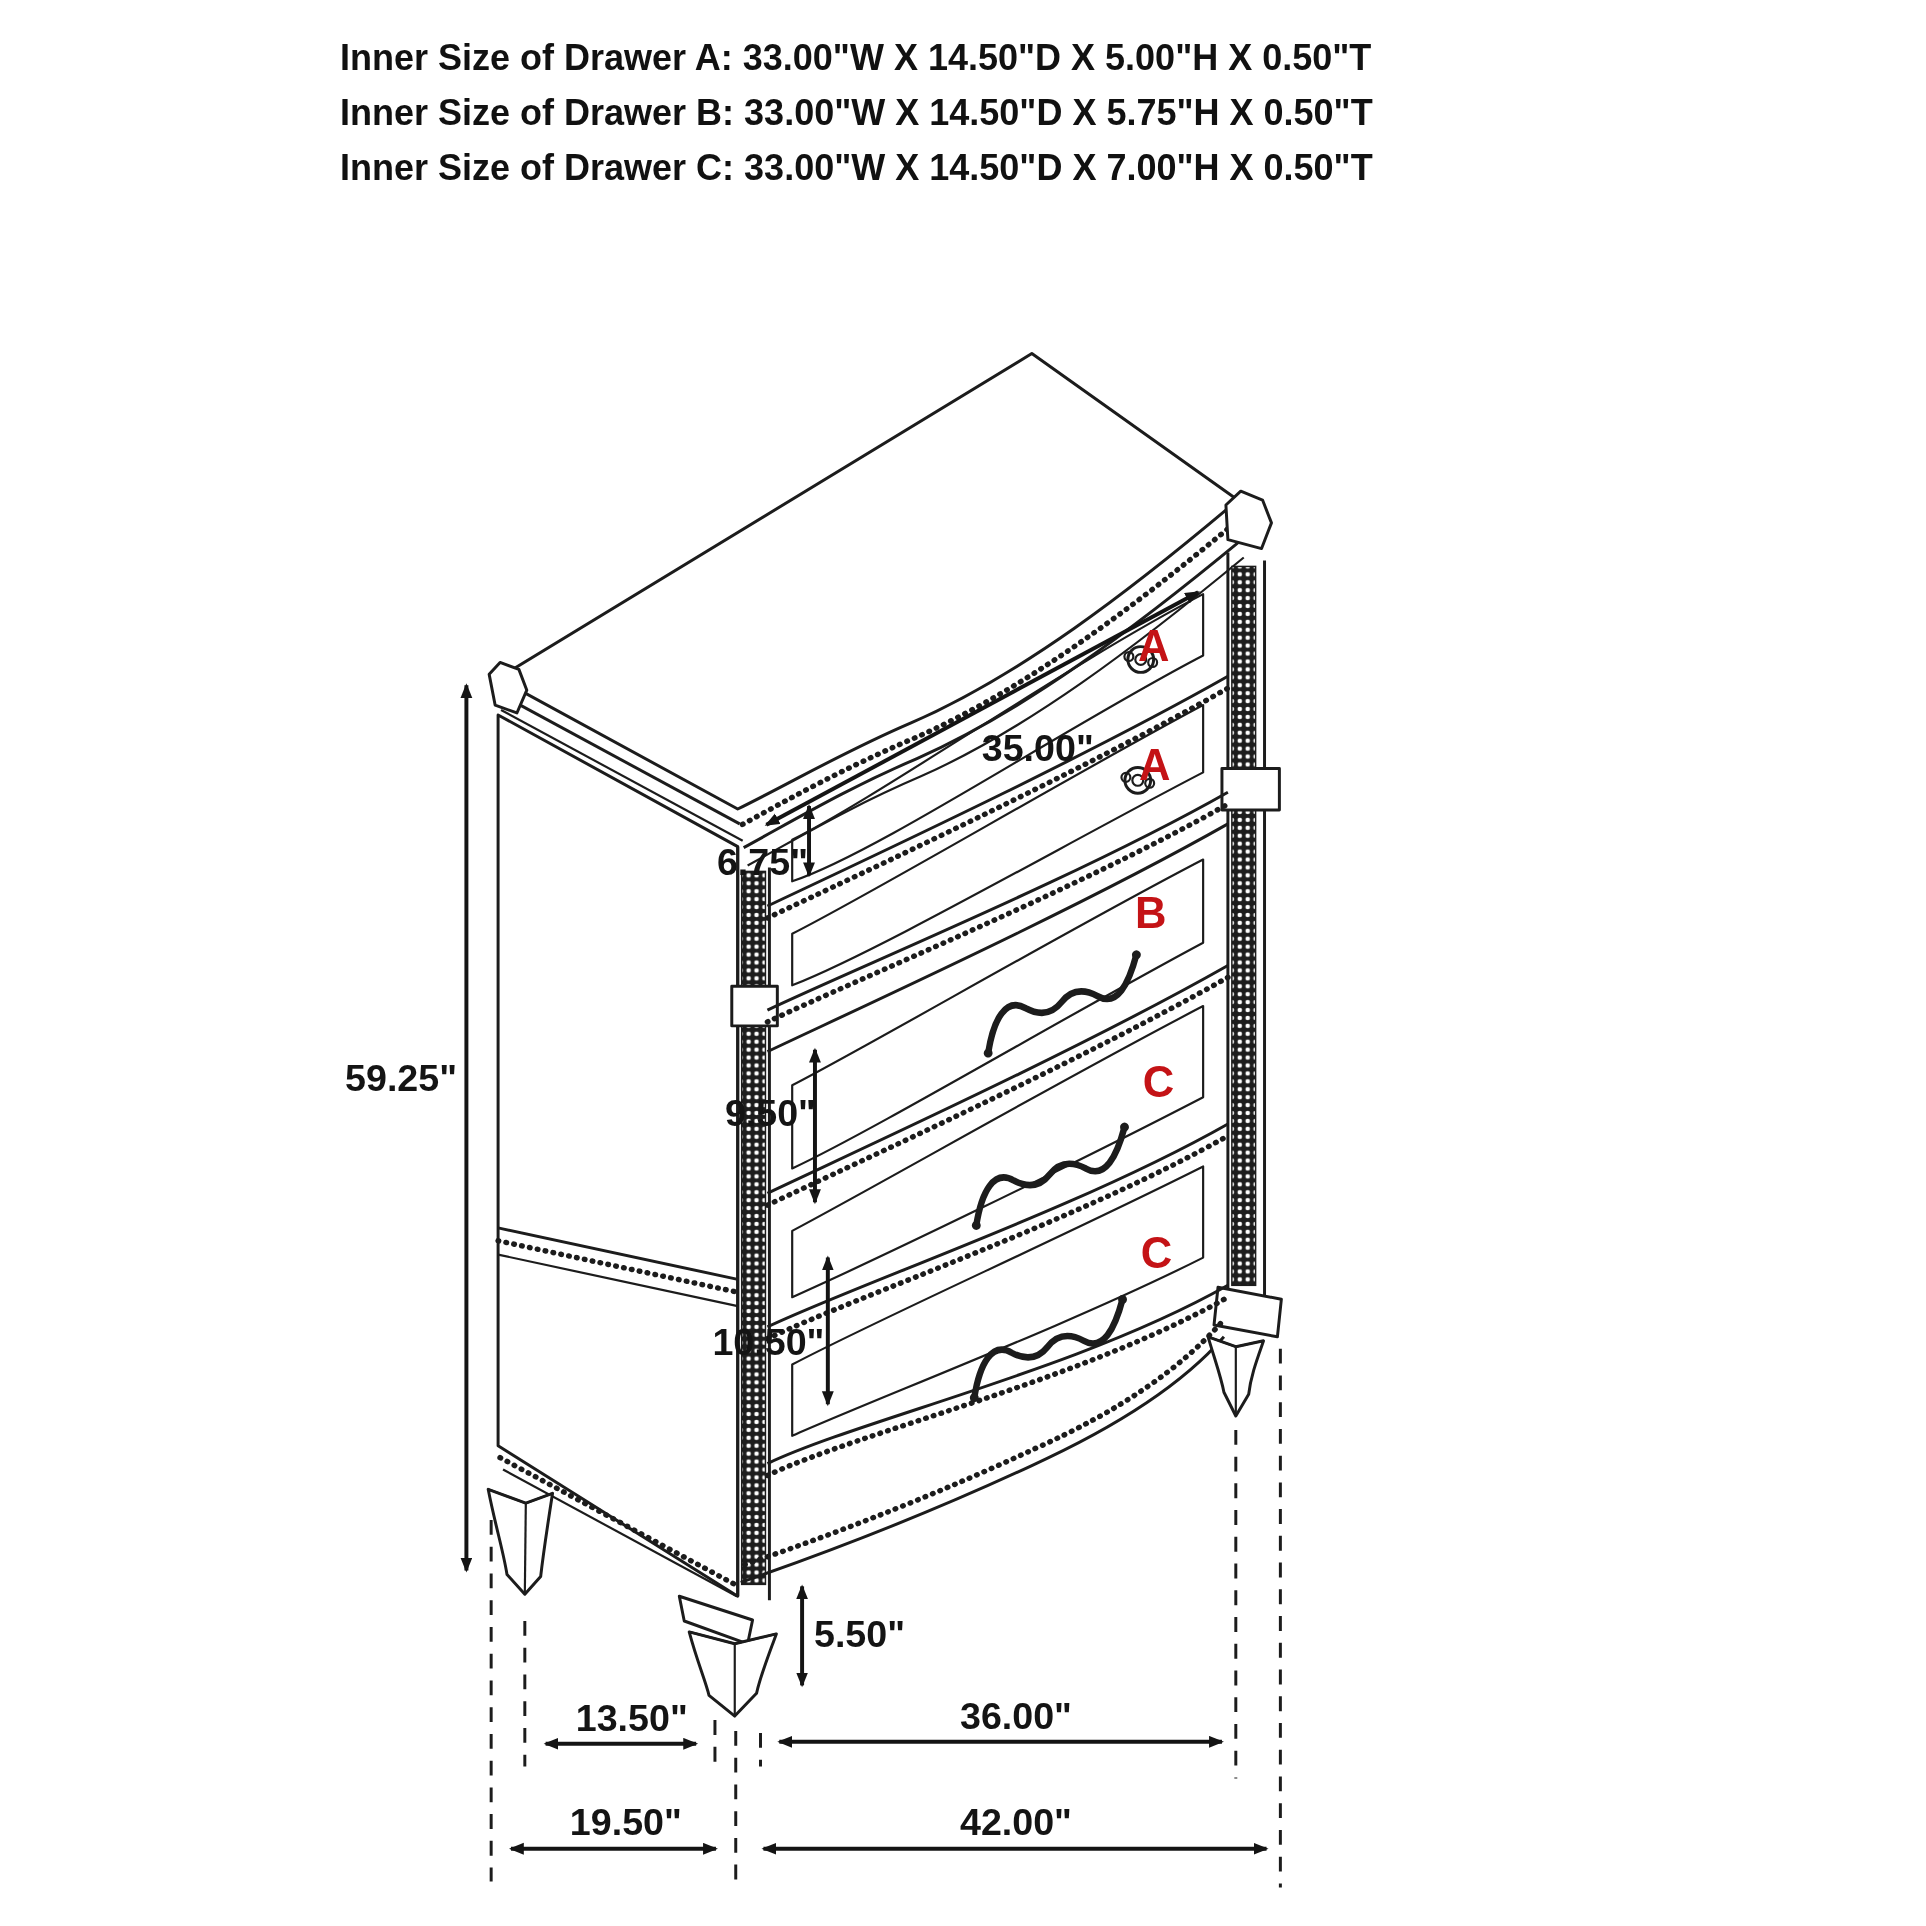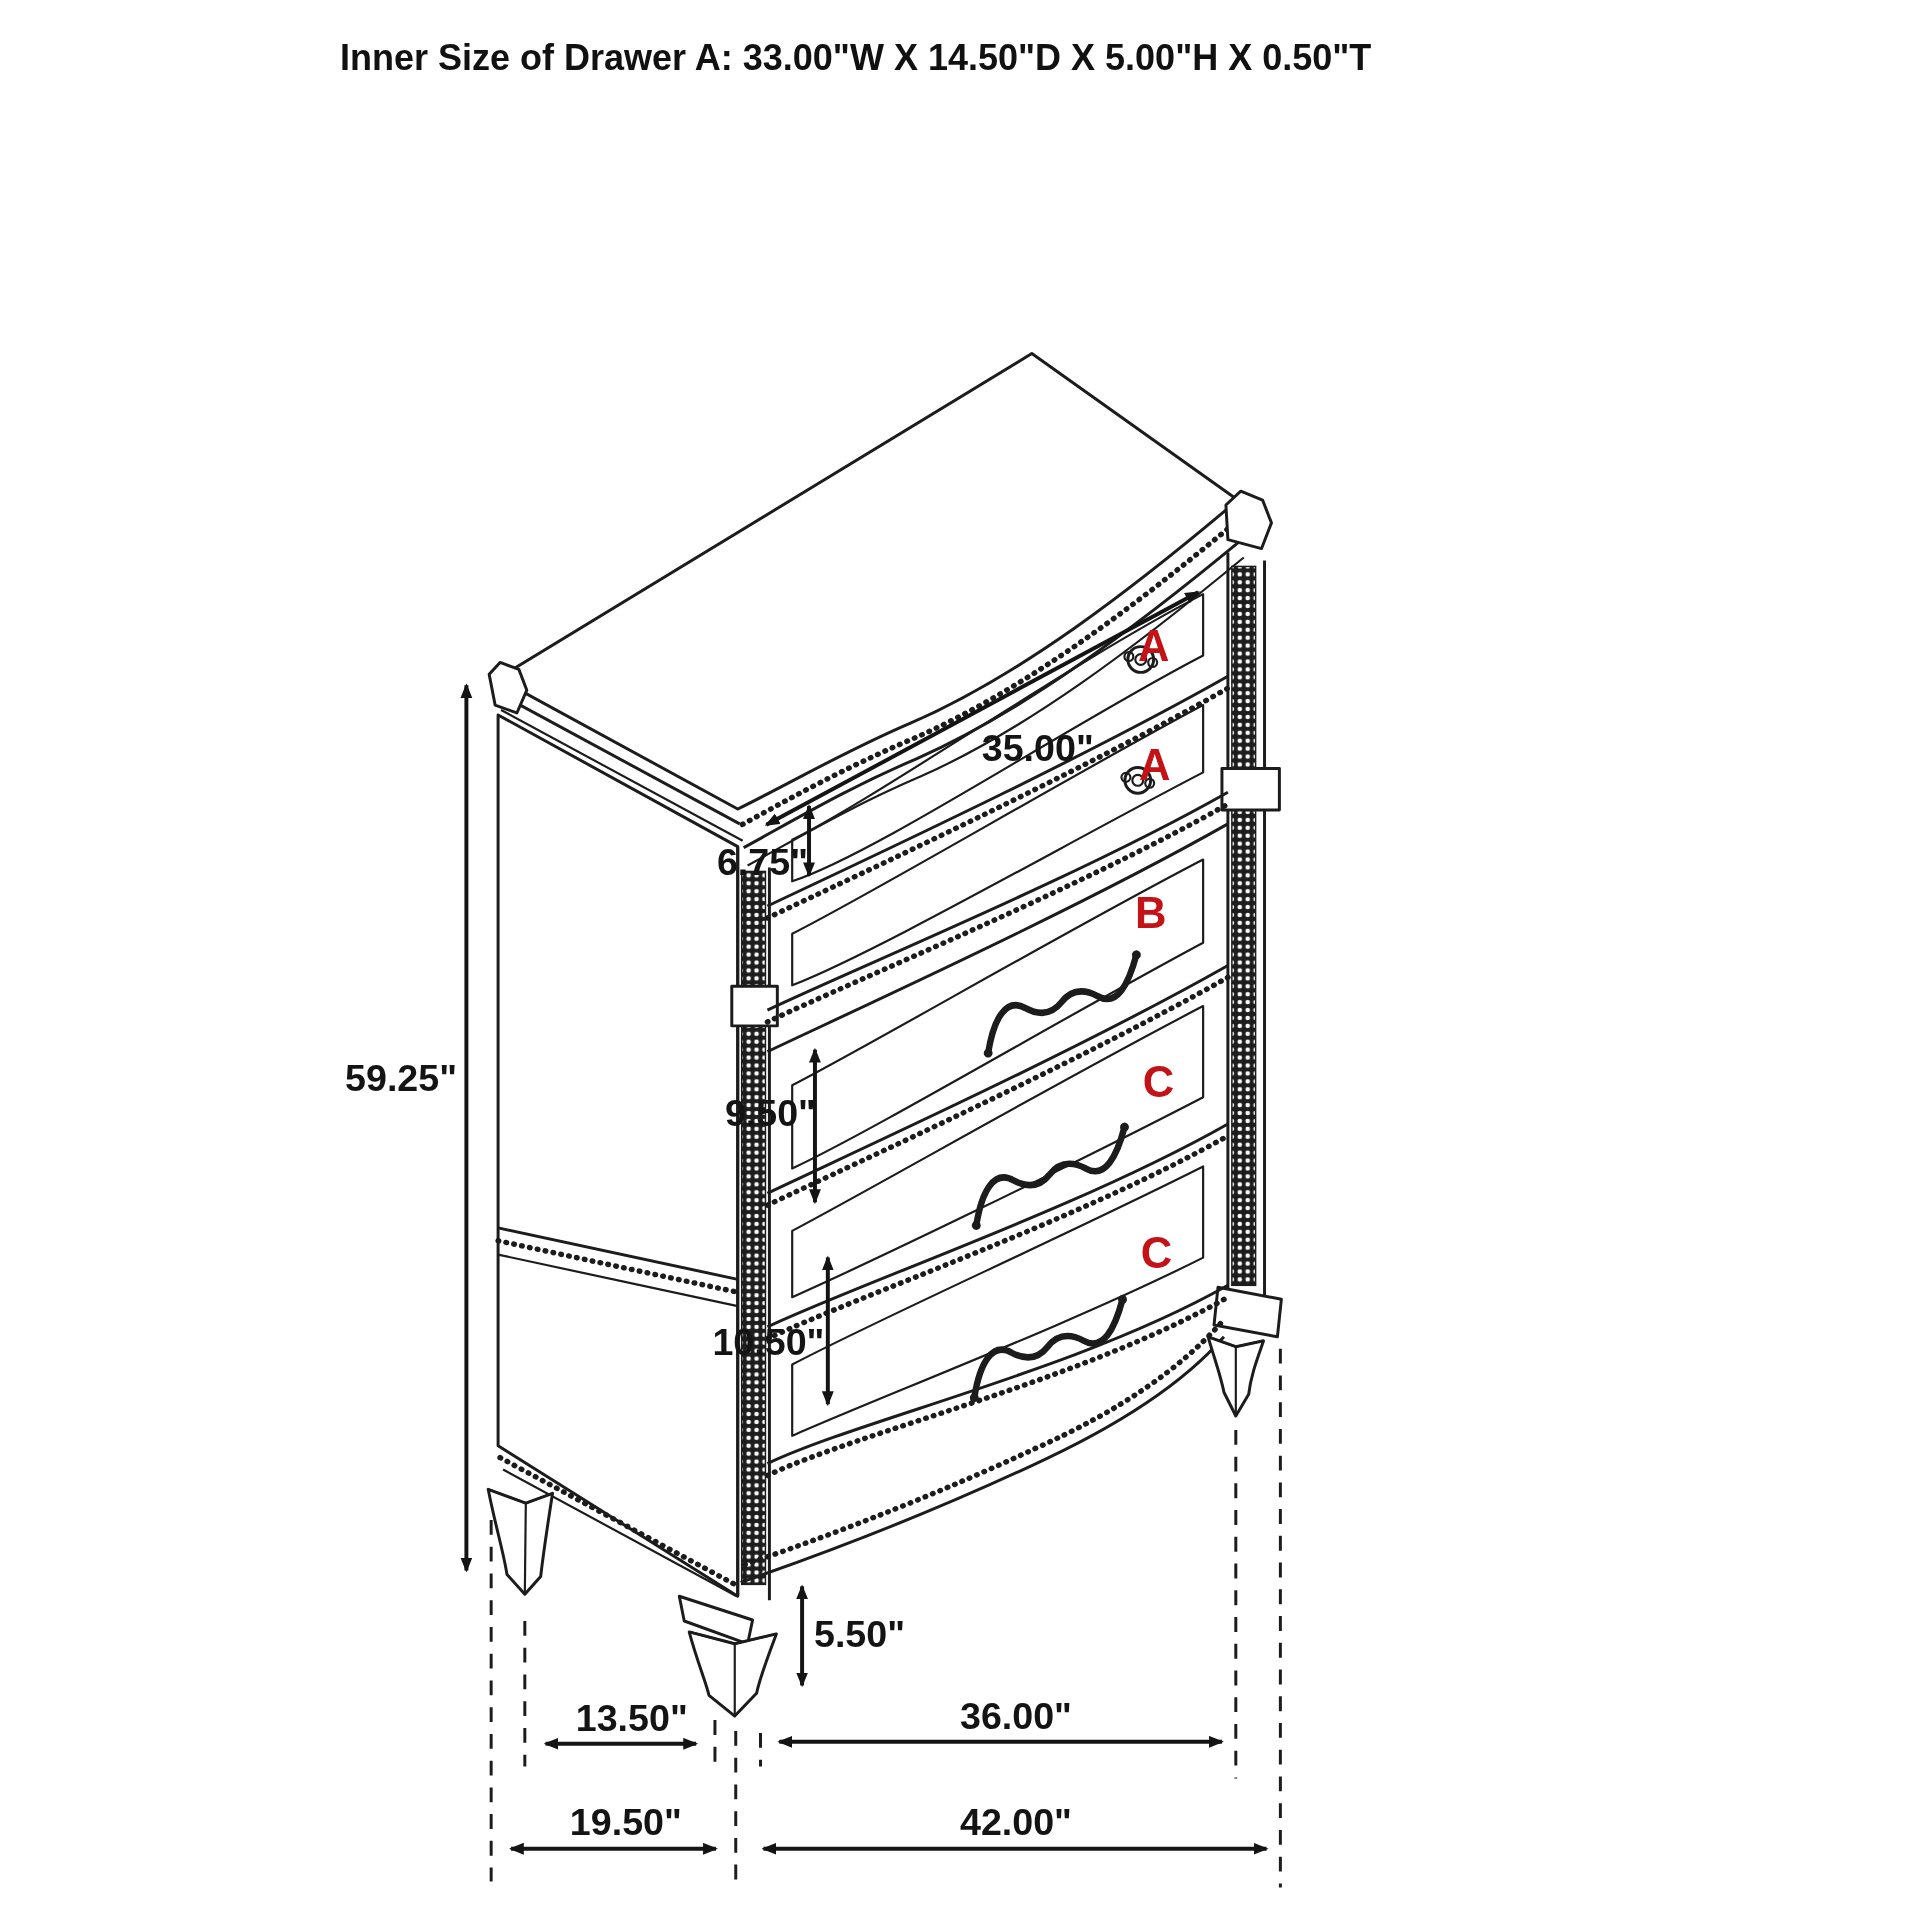--- a/index.html
+++ b/index.html
@@ -25,20 +25,22 @@
   .dimtext{font-family:"Liberation Sans",sans-serif;font-size:38px;font-weight:bold;}
   .lettertext{font-family:"Liberation Sans",sans-serif;font-size:44px;font-weight:bold;}
 </style>
 </head>
 <body>
 
 <div class="canvas">
 
   <div class="spec-header">
     <div>Inner Size of Drawer A: 33.00"W X 14.50"D X 5.00"H X 0.50"T</div>
+    <div>Inner Size of Drawer B: 33.00"W X 14.50"D X 5.75"H X 0.50"T</div>
+    <div>Inner Size of Drawer C: 33.00"W X 14.50"D X 7.00"H X 0.50"T</div>
   </div>
 
   <svg class="drawing-svg" width="1927" height="1927" viewBox="0 0 1946 1946" xmlns="http://www.w3.org/2000/svg">
     <defs>
       <marker id="arrE" markerUnits="userSpaceOnUse" markerWidth="16" markerHeight="14" refX="13" refY="6" orient="auto">
         <path d="M0,0 L15,6 L0,12 Z" fill="#141414"></path>
       </marker>
       <marker id="arrS" markerUnits="userSpaceOnUse" markerWidth="16" markerHeight="14" refX="13" refY="6" orient="auto-start-reverse">
         <path d="M0,0 L15,6 L0,12 Z" fill="#141414"></path>
       </marker>

